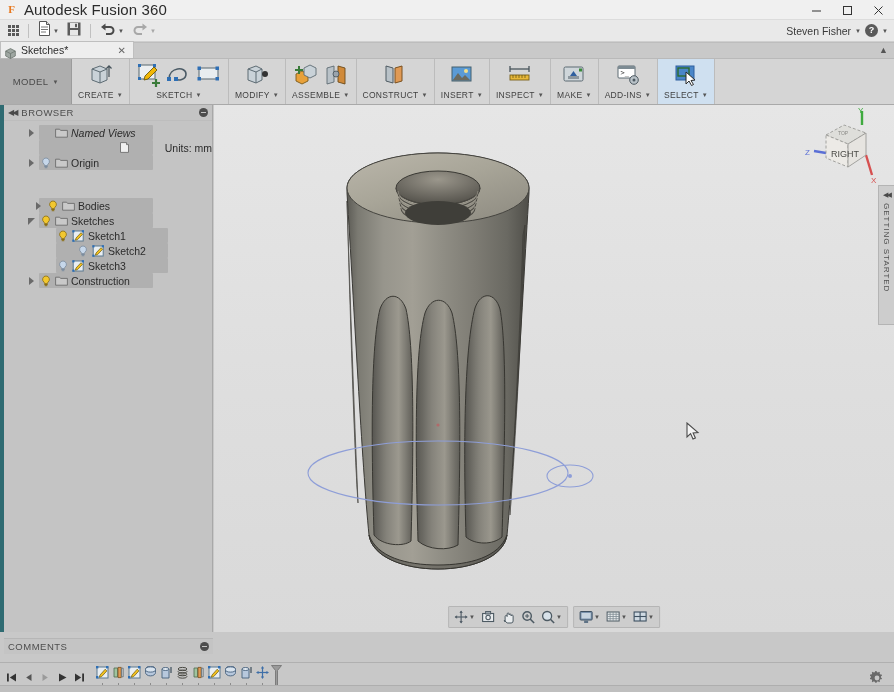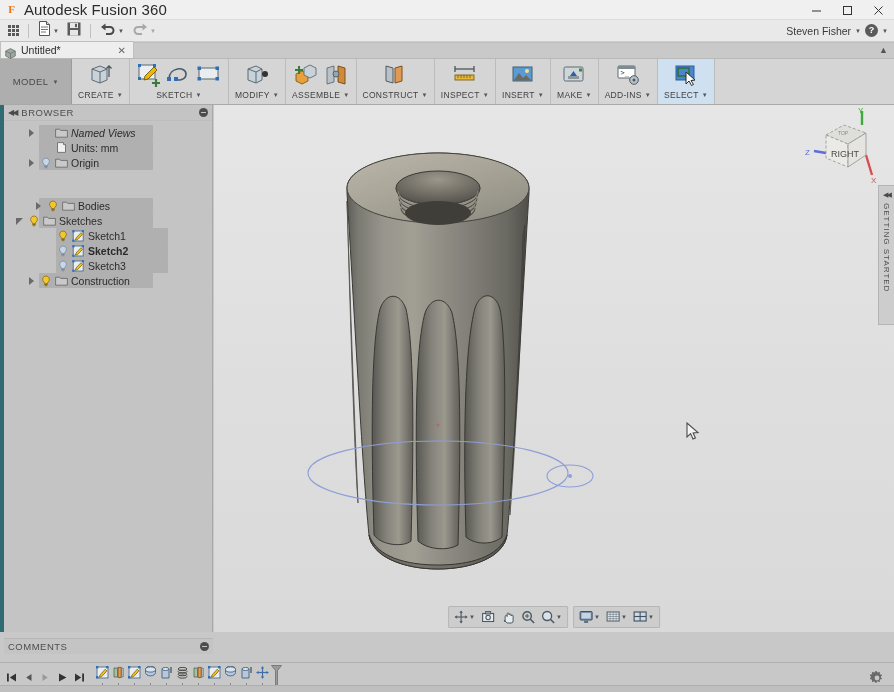--- a/index.html
+++ b/index.html
@@ -308,21 +308,21 @@
 
   <div class="tabbar">
     <div class="doc-tab">
       <span class="cube-glyph">
         <svg width="11" height="11" viewBox="0 0 11 11">
           <path d="M5.5 0.6 L10.3 3.1 V8 L5.5 10.5 L0.7 8 V3.1 Z" fill="#9fa7a2" stroke="#6c756f" stroke-width="0.8"></path>
           <path d="M0.7 3.1 L5.5 5.6 L10.3 3.1" fill="none" stroke="#6c756f" stroke-width="0.8"></path>
           <path d="M5.5 5.6 V10.5" fill="none" stroke="#6c756f" stroke-width="0.8"></path>
         </svg>
       </span>
-      <span class="tab-label">Untitled*</span>
+      <span class="tab-label">Sketches*</span>
       <span class="tab-close">✕</span>
     </div>
     <div class="tabbar-rest"></div>
     <span class="chevron-up">▲</span>
   </div>
 
   <div class="ribbon">
 
     <div class="model-btn">
       <span class="lbl">MODEL</span>
@@ -423,20 +423,36 @@
       <div class="rg-icons">
         <span class="ricon">
           <svg width="26" height="25" viewBox="0 0 26 25">
             <path d="M4 3 L11 5 L11 20 L4 18 Z" fill="#b9c2c8" stroke="#4e5a62" stroke-width="1"></path>
             <path d="M13 5 L20 3 L20 18 L13 20 Z" fill="#e09a55" stroke="#7a5120" stroke-width="1"></path>
           </svg>
         </span>
       </div>
       <div class="rg-label">
         <span>CONSTRUCT</span>
+        <span class="caret">▼</span>
+      </div>
+    </div>
+
+    <div class="ribbon-group">
+      <div class="rg-icons">
+        <span class="ricon">
+          <svg width="26" height="25" viewBox="0 0 26 25">
+            <rect x="3" y="4" width="19" height="14" fill="#5b9bd5" stroke="#45606f" stroke-width="1"></rect>
+            <circle cx="17" cy="8" r="2" fill="#f5e08a"></circle>
+            <path d="M3.5 17.5 L9 10 L13 15 L16 12 L21.5 17.5 Z" fill="#6b6b60"></path>
+          </svg>
+        </span>
+      </div>
+      <div class="rg-label">
+        <span>INSERT</span>
         <span class="caret">▼</span>
       </div>
     </div>
 
     <div class="ribbon-group">
       <div class="rg-icons">
         <span class="ricon">
           <svg width="26" height="25" viewBox="0 0 26 25">
             <line x1="3" y1="6" x2="22" y2="6" stroke="#4a555c" stroke-width="1.3"></line>
             <line x1="3" y1="3" x2="3" y2="9" stroke="#4a555c" stroke-width="1.3"></line>
@@ -455,36 +471,20 @@
       <div class="rg-label">
         <span>INSPECT</span>
         <span class="caret">▼</span>
       </div>
     </div>
 
     <div class="ribbon-group">
       <div class="rg-icons">
         <span class="ricon">
           <svg width="26" height="25" viewBox="0 0 26 25">
-            <rect x="3" y="4" width="19" height="14" fill="#5b9bd5" stroke="#45606f" stroke-width="1"></rect>
-            <circle cx="17" cy="8" r="2" fill="#f5e08a"></circle>
-            <path d="M3.5 17.5 L9 10 L13 15 L16 12 L21.5 17.5 Z" fill="#6b6b60"></path>
-          </svg>
-        </span>
-      </div>
-      <div class="rg-label">
-        <span>INSERT</span>
-        <span class="caret">▼</span>
-      </div>
-    </div>
-
-    <div class="ribbon-group">
-      <div class="rg-icons">
-        <span class="ricon">
-          <svg width="26" height="25" viewBox="0 0 26 25">
             <rect x="3" y="4" width="19" height="14" rx="1.5" fill="#cfd6da" stroke="#5d6b73" stroke-width="1"></rect>
             <rect x="18" y="5.5" width="3" height="3" fill="#3a8a3a"></rect>
             <path d="M12.5 8 L16 13 H9 Z" fill="#2f5f9e"></path>
             <rect x="7" y="13" width="11" height="3" fill="#8d979e"></rect>
           </svg>
         </span>
       </div>
       <div class="rg-label">
         <span>MAKE</span>
         <span class="caret">▼</span>
@@ -538,21 +538,21 @@
     <div class="tree" id="tree-root">
         <div class="tree-row" style="padding-left: 23px; font-style: italic;">
           <span class="hl" style="left: 35px; width: 114px;"></span>
           <span class="twisty closed"></span>
           <span class="bulb"></span>
           <span class="ficon"><svg width="13" height="11" viewBox="0 0 13 11">
               <path d="M0.6 2.2 h4 l1 1.2 h6.8 v6.8 h-11.8 z" fill="#c9c9c9" stroke="#6d6d6d" stroke-width="0.9"></path>
             </svg></span>
           <span class="tree-label">Named Views</span>
         </div>
-        <div class="tree-row" style="padding-left: 23px;">
+        <div class="tree-row" style="padding-left: 23px; justify-content: space-between;">
           <span class="hl" style="left: 35px; width: 114px;"></span>
           <span class="twisty"></span>
           <span class="bulb"></span>
           <span class="ficon"><svg width="13" height="11" viewBox="0 0 13 11">
               <path d="M2.5 0.6 h6 l2 2 v7.8 h-8 z" fill="#f0f0f0" stroke="#6d6d6d" stroke-width="0.9"></path>
               <path d="M8.5 0.6 v2 h2" fill="#d4d4d4" stroke="#6d6d6d" stroke-width="0.9"></path>
             </svg></span>
           <span class="tree-label">Units: mm</span>
         </div>
         <div class="tree-row" style="padding-left: 23px;">
@@ -574,21 +574,21 @@
           <span class="bulb"><svg width="12" height="12" viewBox="0 0 12 12">
               <path d="M6 1 a3.4 3.4 0 0 1 2.2 6 c-0.6 0.6 -0.8 1 -0.8 1.6 h-2.8 c0 -0.6 -0.2 -1 -0.8 -1.6 A3.4 3.4 0 0 1 6 1 z" fill="#f2c72e" stroke="#8a6d10" stroke-width="0.8"></path>
               <rect x="4.3" y="8.9" width="3.4" height="1.1" fill="#8a6d10"></rect>
               <rect x="4.7" y="10.2" width="2.6" height="1" fill="#8a6d10"></rect>
             </svg></span>
           <span class="ficon"><svg width="13" height="11" viewBox="0 0 13 11">
               <path d="M0.6 2.2 h4 l1 1.2 h6.8 v6.8 h-11.8 z" fill="#c9c9c9" stroke="#6d6d6d" stroke-width="0.9"></path>
             </svg></span>
           <span class="tree-label">Bodies</span>
         </div>
-        <div class="tree-row" style="padding-left: 11px;">
+        <div class="tree-row" style="padding-left: 23px;">
           <span class="hl" style="left: 35px; width: 114px;"></span>
           <span class="twisty open"></span>
           <span class="bulb"><svg width="12" height="12" viewBox="0 0 12 12">
               <path d="M6 1 a3.4 3.4 0 0 1 2.2 6 c-0.6 0.6 -0.8 1 -0.8 1.6 h-2.8 c0 -0.6 -0.2 -1 -0.8 -1.6 A3.4 3.4 0 0 1 6 1 z" fill="#f2c72e" stroke="#8a6d10" stroke-width="0.8"></path>
               <rect x="4.3" y="8.9" width="3.4" height="1.1" fill="#8a6d10"></rect>
               <rect x="4.7" y="10.2" width="2.6" height="1" fill="#8a6d10"></rect>
             </svg></span>
           <span class="ficon"><svg width="13" height="11" viewBox="0 0 13 11">
               <path d="M0.6 2.2 h4 l1 1.2 h6.8 v6.8 h-11.8 z" fill="#c9c9c9" stroke="#6d6d6d" stroke-width="0.9"></path>
             </svg></span>
@@ -604,21 +604,21 @@
             </svg></span>
           <span class="ficon"><svg width="13" height="12" viewBox="0 0 13 12">
               <rect x="1.2" y="1" width="10" height="10" fill="#e9eef2" stroke="#5a7890" stroke-width="1"></rect>
               <rect x="0.3" y="0.2" width="2.2" height="2.2" fill="#2e6fb5"></rect>
               <rect x="9.8" y="0.2" width="2.2" height="2.2" fill="#2e6fb5"></rect>
               <rect x="0.3" y="9.6" width="2.2" height="2.2" fill="#2e6fb5"></rect>
               <path d="M4 8 L9 2.7 l1.6 1.6 L5.6 9.6 l-2.2 0.6 z" fill="#f2c01e" stroke="#6a5a10" stroke-width="0.7"></path>
             </svg></span>
           <span class="tree-label">Sketch1</span>
         </div>
-        <div class="tree-row" style="padding-left: 40px; font-weight: bold;">
+        <div class="tree-row" style="padding-left: 60px;">
           <span class="hl" style="left: 52px; width: 112px;"></span>
           <span class="twisty"></span>
           <span class="bulb"><svg width="12" height="12" viewBox="0 0 12 12">
               <path d="M6 1 a3.4 3.4 0 0 1 2.2 6 c-0.6 0.6 -0.8 1 -0.8 1.6 h-2.8 c0 -0.6 -0.2 -1 -0.8 -1.6 A3.4 3.4 0 0 1 6 1 z" fill="#c6d7ea" stroke="#7b8c9e" stroke-width="0.8"></path>
               <rect x="4.3" y="8.9" width="3.4" height="1.1" fill="#7b8c9e"></rect>
               <rect x="4.7" y="10.2" width="2.6" height="1" fill="#7b8c9e"></rect>
             </svg></span>
           <span class="ficon"><svg width="13" height="12" viewBox="0 0 13 12">
               <rect x="1.2" y="1" width="10" height="10" fill="#e9eef2" stroke="#5a7890" stroke-width="1"></rect>
               <rect x="0.3" y="0.2" width="2.2" height="2.2" fill="#2e6fb5"></rect>

